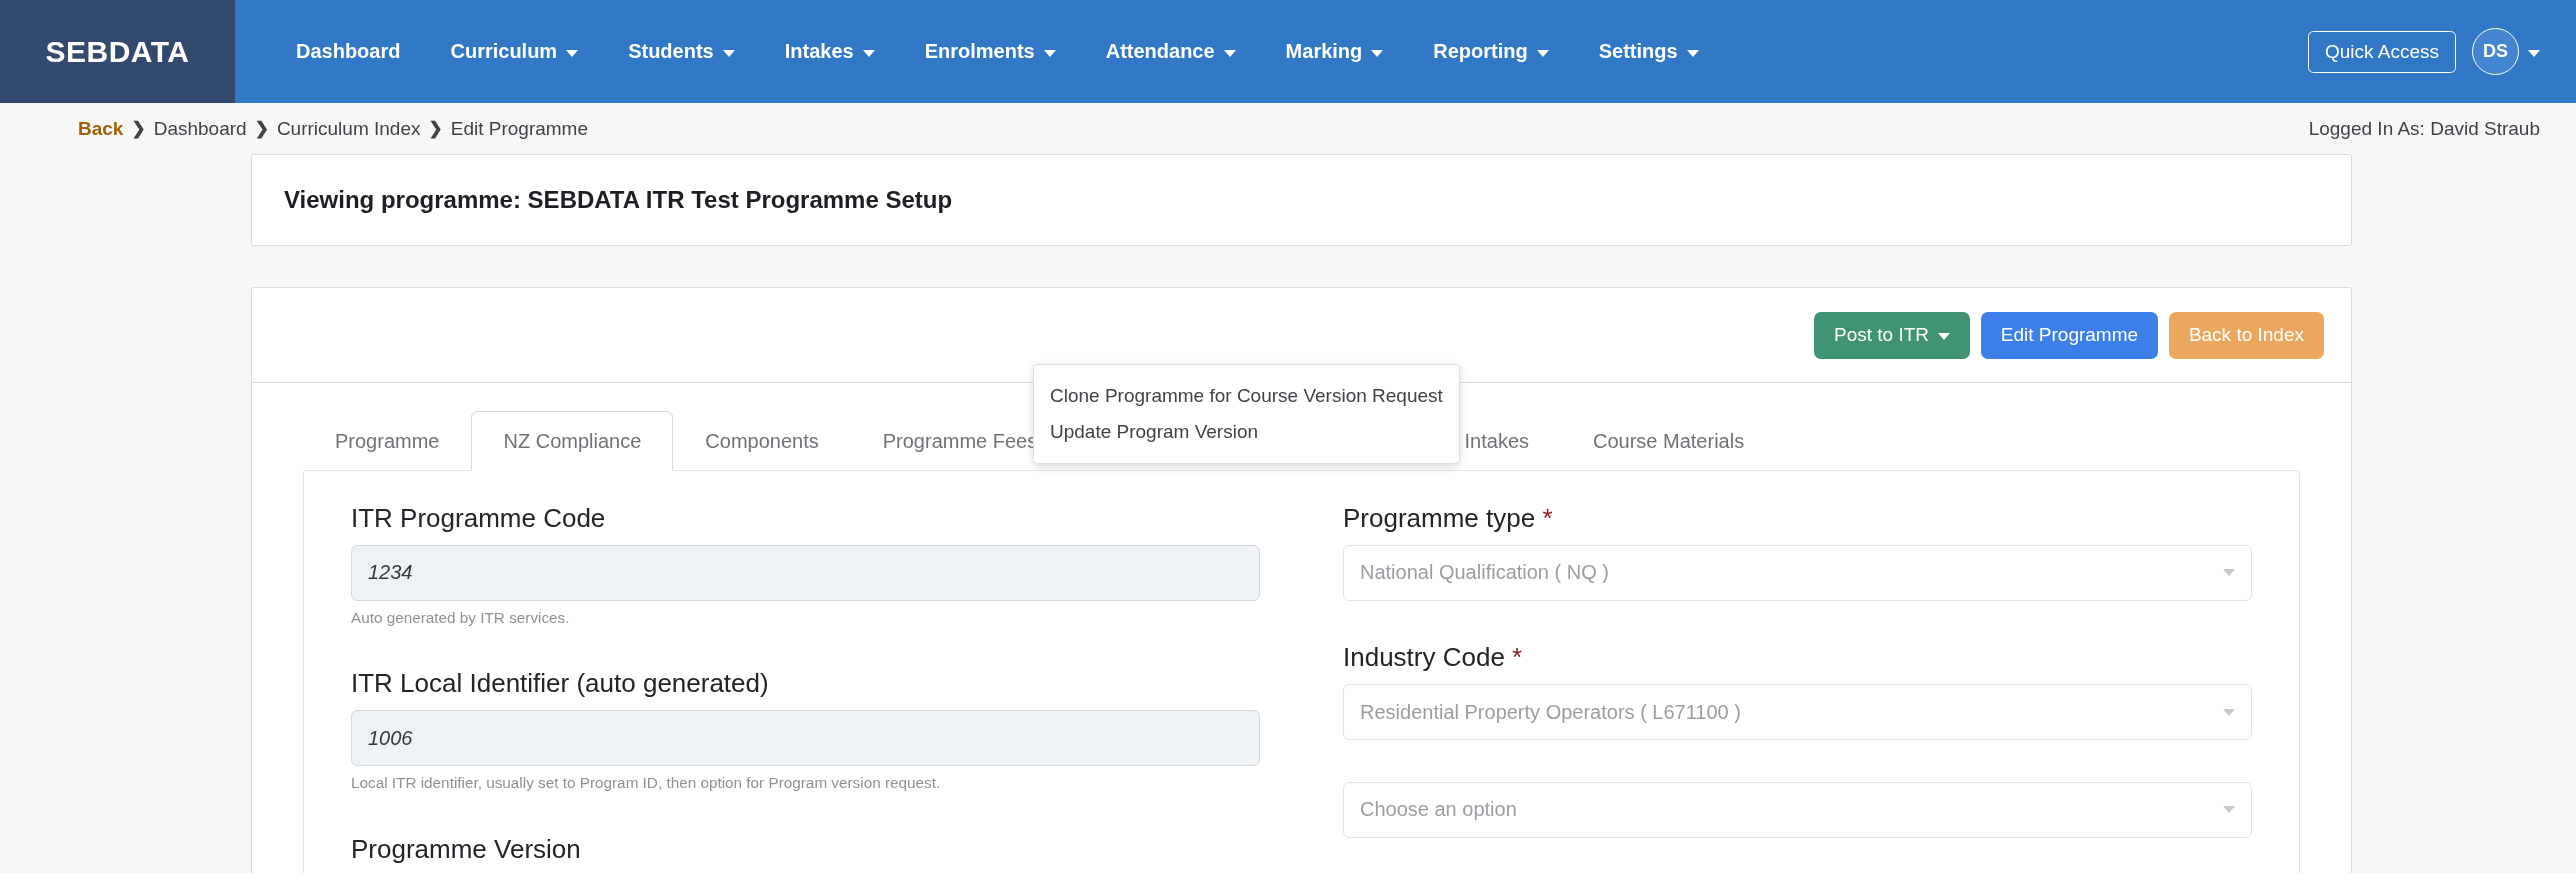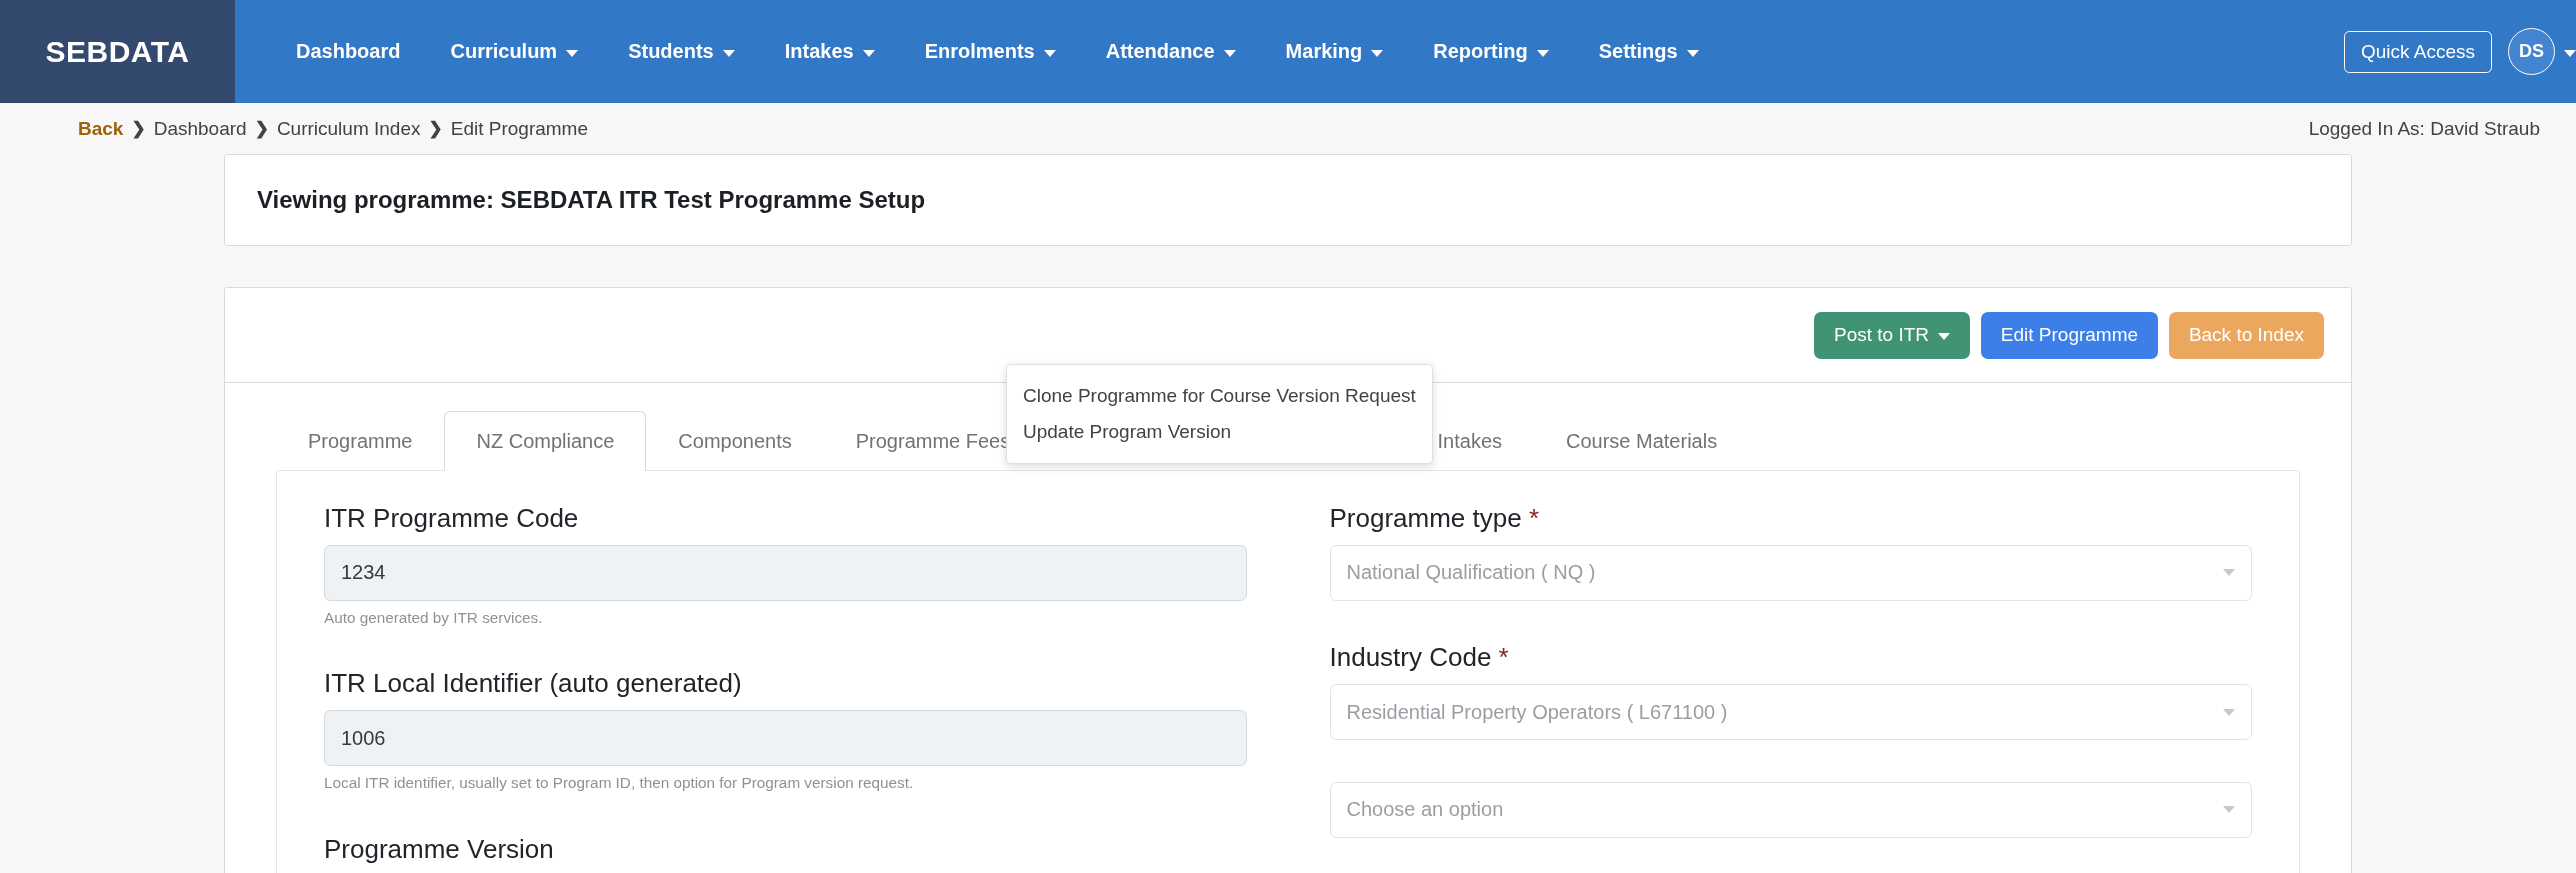--- a/index.html
+++ b/index.html
@@ -59,20 +59,21 @@
     border-left: 6.3px solid transparent;
     border-right: 6.3px solid transparent;
     border-top: 7.2px solid #ffffff;
     position: relative;
     top: 1.8px;
   }
   .nav-right {
     display: flex;
     align-items: center;
     gap: 16px;
+    padding-right: 36px;
   }
   .quick-access {
     border: 1.4px solid #ffffff;
     border-radius: 5.4px;
     color: #ffffff;
     background: transparent;
     font-size: 19px;
     font-weight: 400;
     padding: 9px 16px;
     cursor: pointer;
@@ -110,20 +111,21 @@
   }
   .logged-in { margin-left:auto; color:#3f4348; font-size:19px; }
 
   
   .page { padding: 0 224px; }
 
   .card {
     background:#ffffff;
     border:0.9px solid #d8dbdf;
     border-radius: 2.7px;
+    margin-left: 27px;
   }
   .card-title-panel {
     padding: 31px 32px;
     margin-bottom: 41px;
   }
   .view-title {
     font-size: 24px;
     font-weight: 700;
     color: #1c1f23;
   }
@@ -231,20 +233,21 @@
     width: 100%;
     height: 56px;
     border: 0.9px solid #d4d8dc;
     border-radius: 6.3px;
     background: #eff2f4;
     font-size: 20px;
     color: #333a40;
     padding: 0 16px;
     font-family: "Liberation Sans", sans-serif;
     outline: none;
+    font-style: italic;
   }
   .help-text {
     font-size: 15.3px;
     color: #8d9297;
     margin-top: 8px;
     display: block;
   }
 
   .select-control {
     width: 100%;

